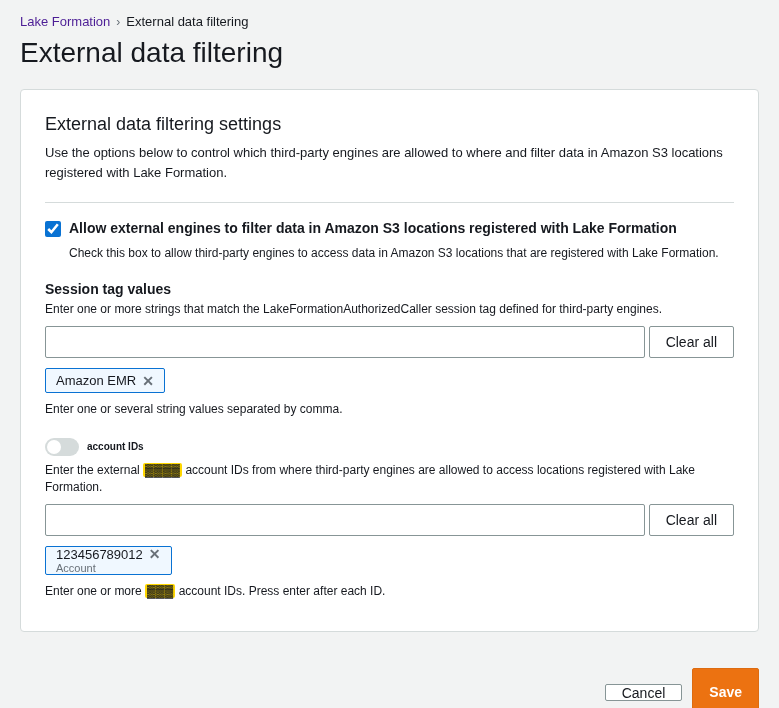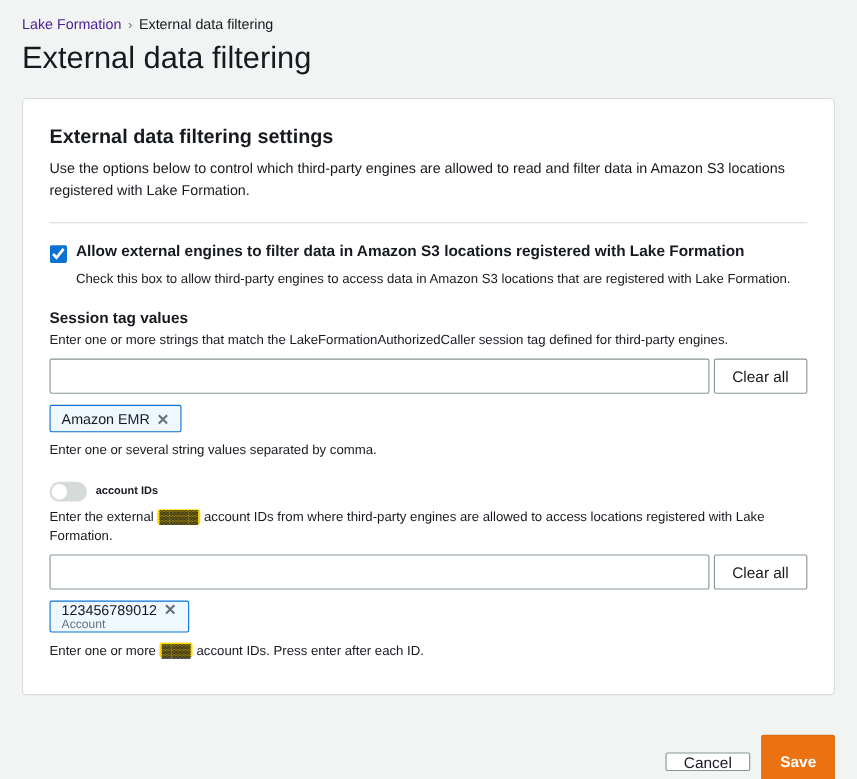--- a/index.html
+++ b/index.html
@@ -49,21 +49,21 @@
     
     .card {
       background: #fff;
       border: 1px solid #d5dbdb;
       border-radius: 4px;
       padding: 24px;
     }
 
     .card-title {
       font-size: 18px;
-      font-weight: 700;
+      font-weight: 400;
       margin-bottom: 8px;
       color: #16191f;
     }
 
     .card-description {
       font-size: 13px;
       color: #16191f;
       line-height: 1.5;
       margin-bottom: 20px;
     }
@@ -75,21 +75,21 @@
       margin: 16px 0;
     }
 
     
     .checkbox-section {
       margin-bottom: 16px;
     }
 
     .checkbox-row {
       display: flex;
-      align-items: flex-end;
+      align-items: center;
       gap: 8px;
       margin-bottom: 6px;
     }
 
     .checkbox-row input[type="checkbox"] {
       width: 16px;
       height: 16px;
       margin-top: 1px;
       cursor: pointer;
       accent-color: #0972d3;
@@ -305,21 +305,21 @@
   <span class="breadcrumb-sep">›</span>
   <span class="breadcrumb-current">External data filtering</span>
 </div>
 
 <h1 class="page-title">External data filtering</h1>
 
 <div class="main-content">
   <div class="card">
 
     <div class="card-title">External data filtering settings</div>
-    <div class="card-description">Use the options below to control which third-party engines are allowed to read and filter data in Amazon S3 locations registered with Lake Formation.</div>
+    <div class="card-description">Use the options below to control which third-party engines are allowed to where and filter data in Amazon S3 locations registered with Lake Formation.</div>
 
     <hr class="divider">
 
     <div class="checkbox-section">
       <div class="checkbox-row">
         <input type="checkbox" id="allow-engines-cb" checked="" style="">
         <label class="checkbox-label" for="allow-engines-cb">Allow external engines to filter data in Amazon S3 locations registered with Lake Formation</label>
       </div>
       <div class="checkbox-hint">Check this box to allow third-party engines to access data in Amazon S3 locations that are registered with Lake Formation.</div>
     </div>

